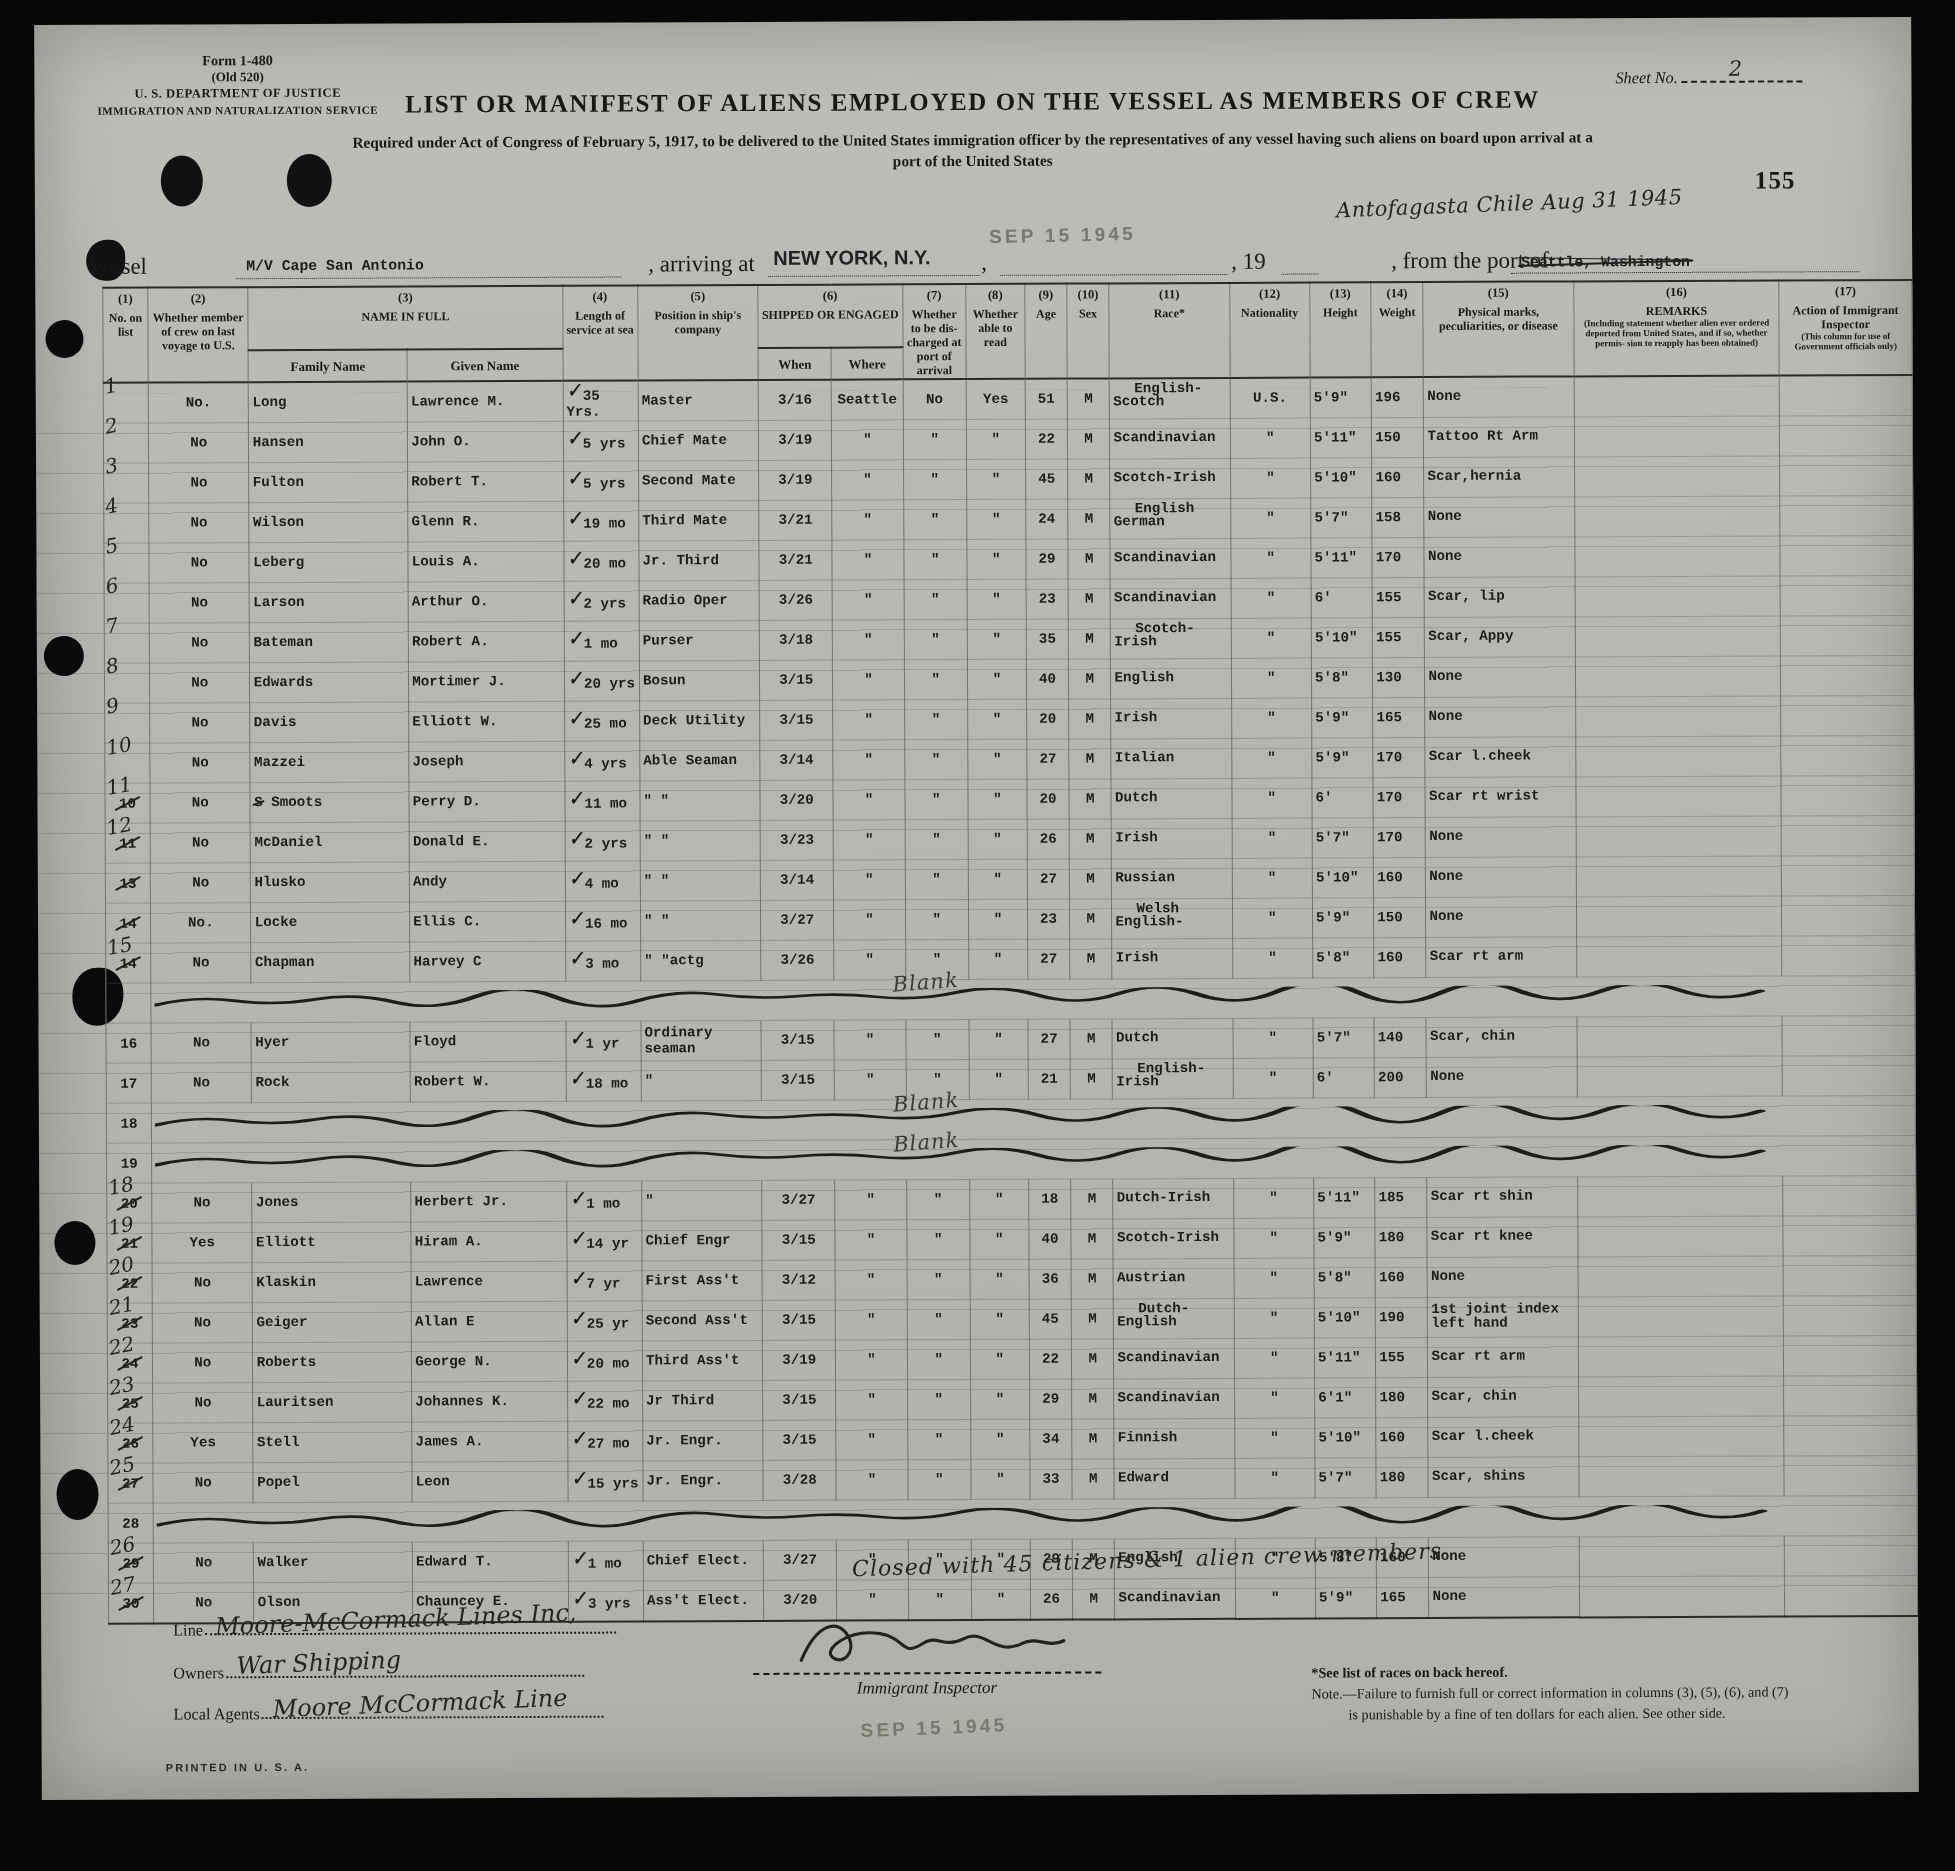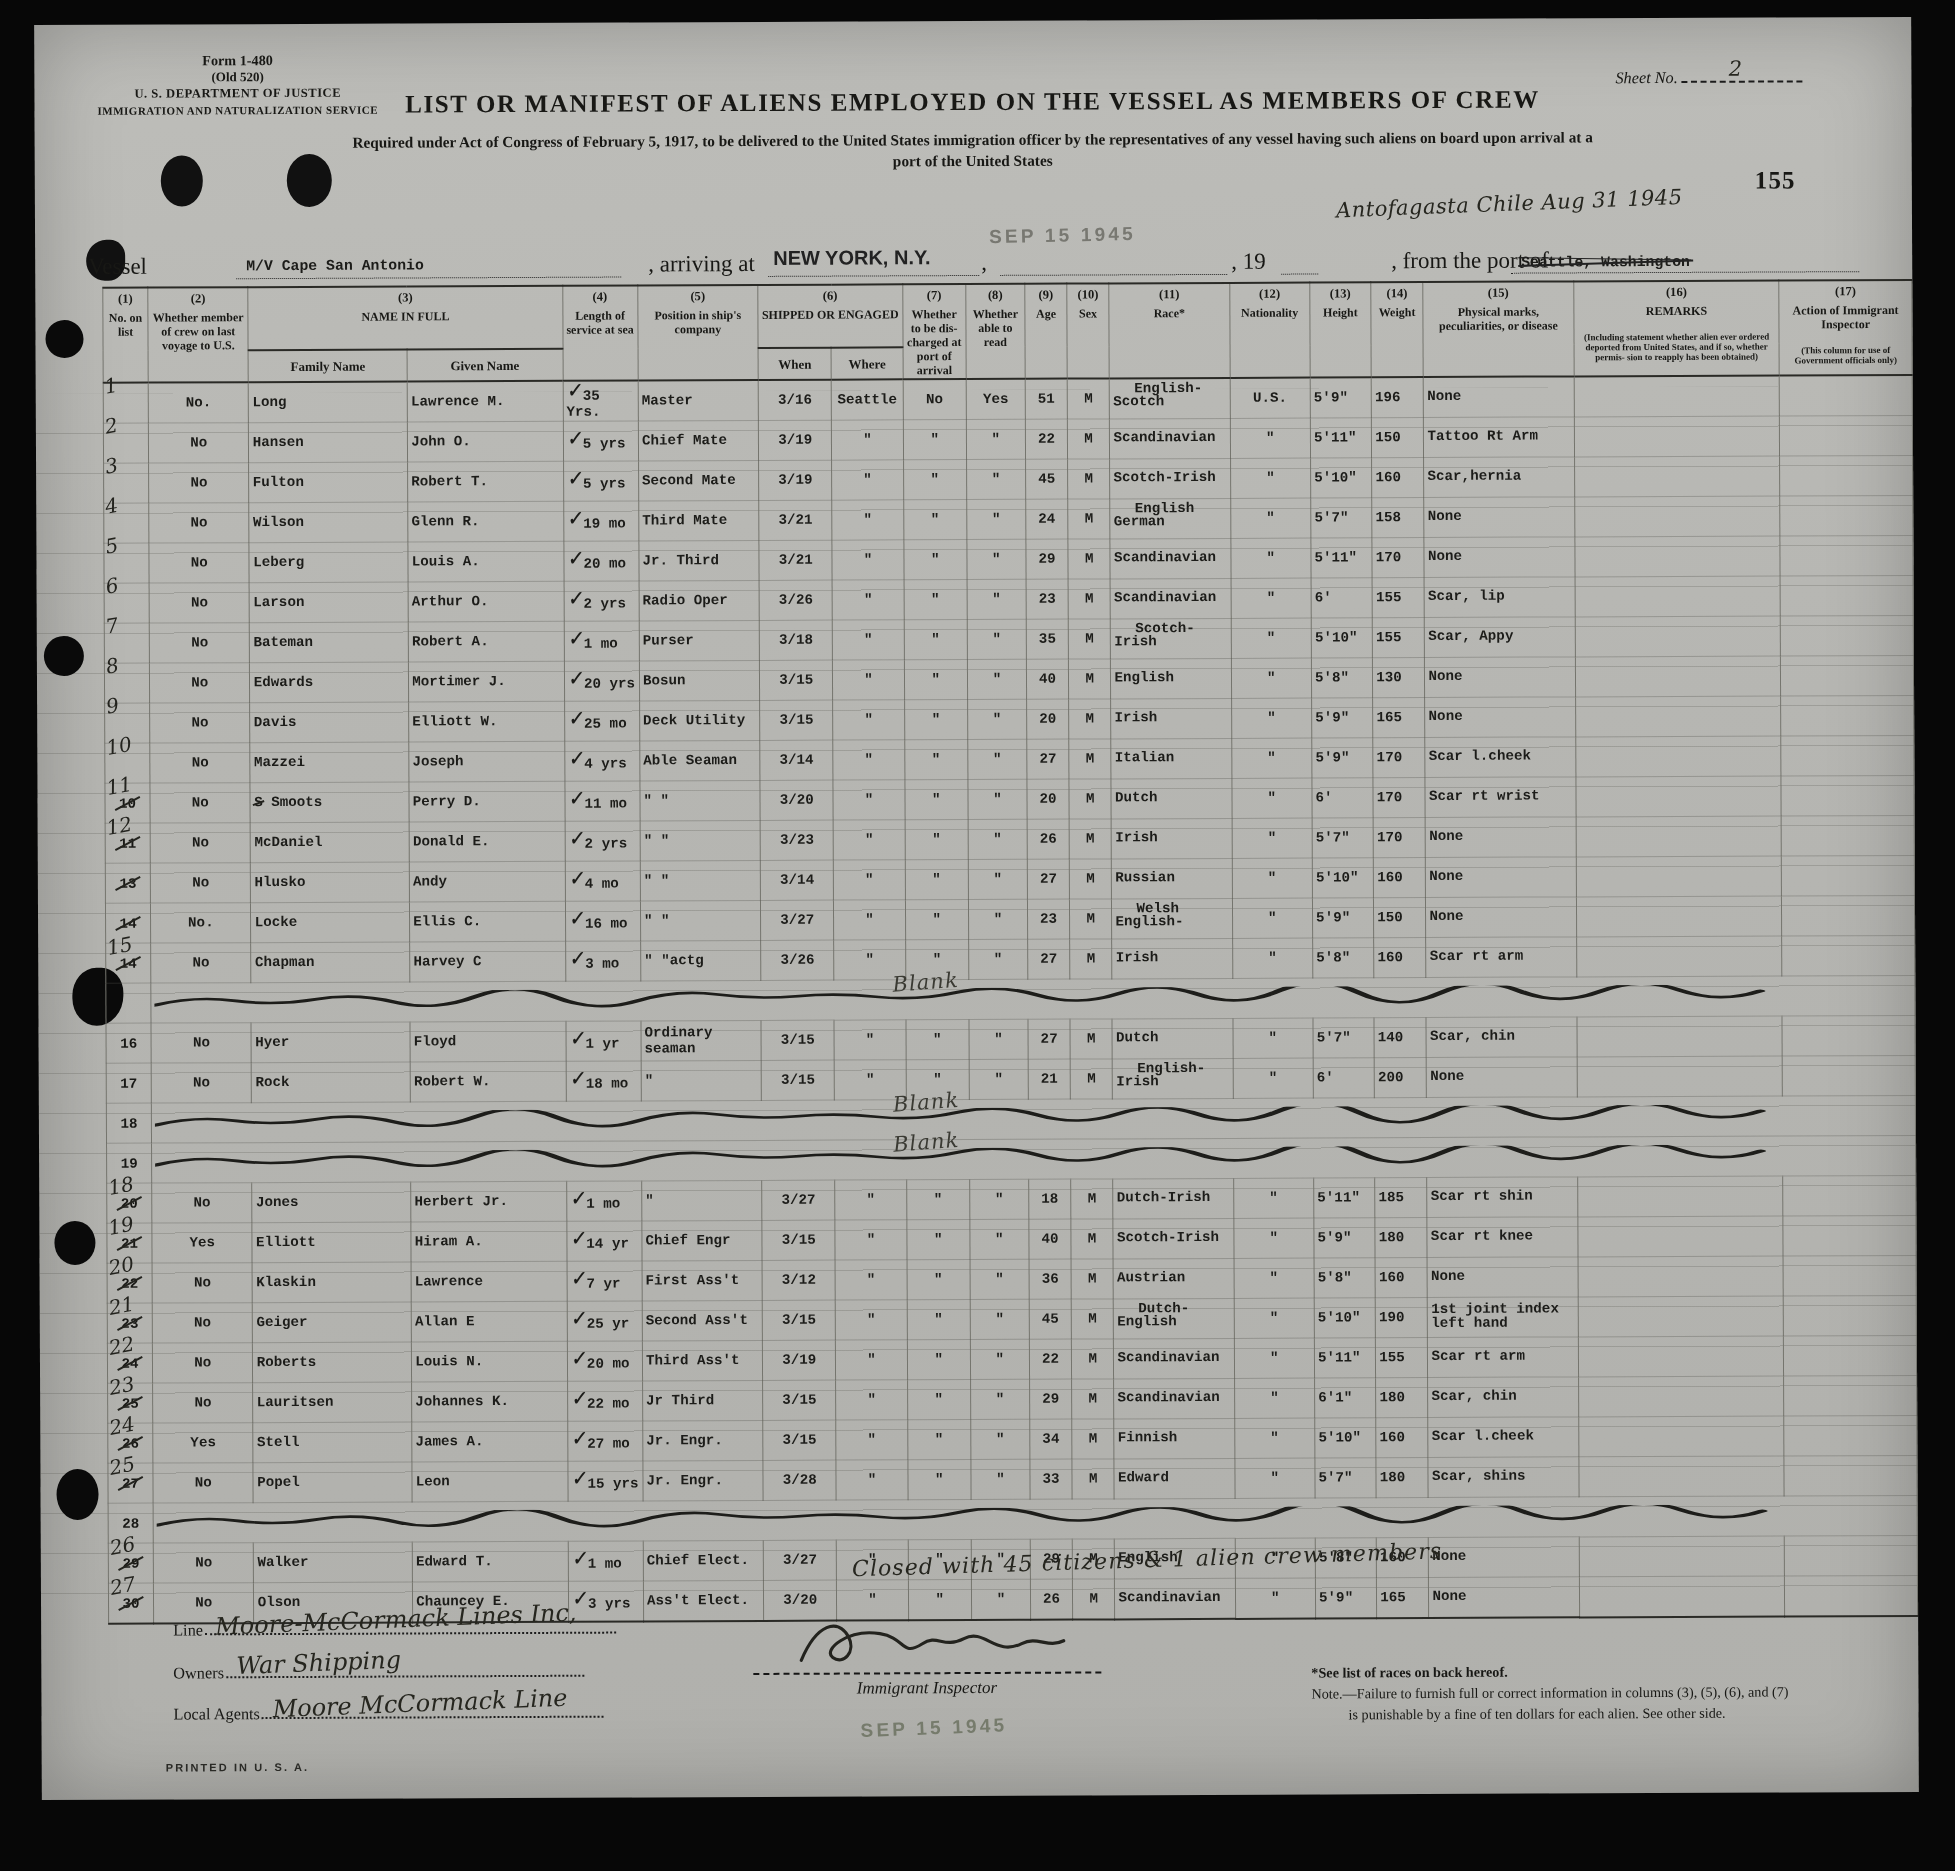--- a/index.html
+++ b/index.html
@@ -47,21 +47,21 @@
   .crossed::before{content:"";position:absolute;left:-2.1px;right:-1.1px;top:30%;border-top:1.6px solid #222;transform:rotate(1deg);}
 
   table.manifest{position:absolute;left:67px;top:262px;width:1810px;border-collapse:collapse;table-layout:fixed;
                  border-top:2.6px double #2a2a26;border-bottom:2.6px double #2a2a26;}
   table.manifest th,table.manifest td{border-left:1.1px solid #75756e;border-right:1.1px solid #75756e;
                  padding:0 3.2px;overflow:visible;}
   table.manifest thead th{border-bottom:2.1px double #2a2a26;vertical-align:top;font-weight:bold;
                  font-size:12px;line-height:14.2px;text-align:center;padding-top:3.2px;}
   table.manifest thead tr.subhead th{border-top:1.6px solid #2a2a26;font-size:13px;vertical-align:middle;}
   .colnum{display:block;font-size:12.6px;margin-bottom:4.2px;font-weight:bold;}
-  .colnote{display:block;font-size:9px;line-height:10px;font-weight:bold;margin-top:14px;}
+  .colnote{display:block;font-size:9px;line-height:10px;font-weight:bold;margin-top:0;}
   table.manifest tbody td{height:39px;font-size:14.2px;vertical-align:middle;border-bottom:1.1px solid rgba(90,90,82,.35);}
   td.c{text-align:center;}
   td.cell-service{position:relative;}
   .chk{font-family:"DejaVu Serif",serif;font-style:italic;font-size:18px;display:inline-block;
        transform:rotate(-8deg) translateY(-3.2px);margin-right:1.1px;}
   .race2{display:block;line-height:13.7px;}
   .race1{display:block;line-height:13.7px;margin-top:-5.3px;}
   .no-cell{position:relative;}
   .no-typed{font-family:"Liberation Mono","DejaVu Sans Mono",monospace;font-weight:bold;font-size:14.2px;position:relative;}
   .no-hand{position:absolute;left:1.1px;top:-9.5px;font-family:"DejaVu Serif",serif;font-style:italic;
@@ -765,21 +765,21 @@
               <span class="race2">1st joint index</span>
               <span class="race2">left hand</span>
             </td>
             <td class="typed"></td>
             <td class="typed"></td>
           </tr>
           <tr>
             <td class="c no-cell"><span class="no-typed struck">24</span><span class="no-hand">22</span></td>
             <td class="c typed">No</td>
             <td class="typed">Roberts</td>
-            <td class="typed">Louis N.</td>
+            <td class="typed">George N.</td>
             <td class="typed cell-service"><span class="chk">✓</span>20 mo</td>
             <td class="typed">Third Ass't</td>
             <td class="c typed">3/19</td>
             <td class="c typed">″</td>
             <td class="c typed">″</td>
             <td class="c typed">″</td>
             <td class="c typed">22</td>
             <td class="c typed">M</td>
             <td class="typed">
               <span class="race2">Scandinavian</span>

